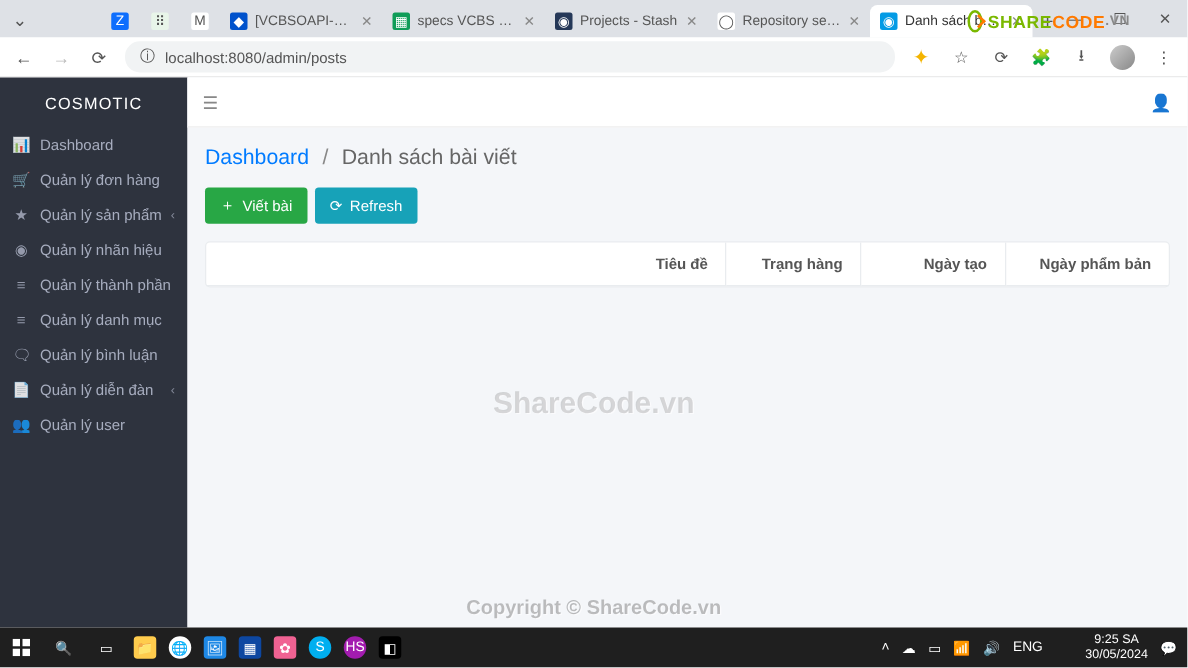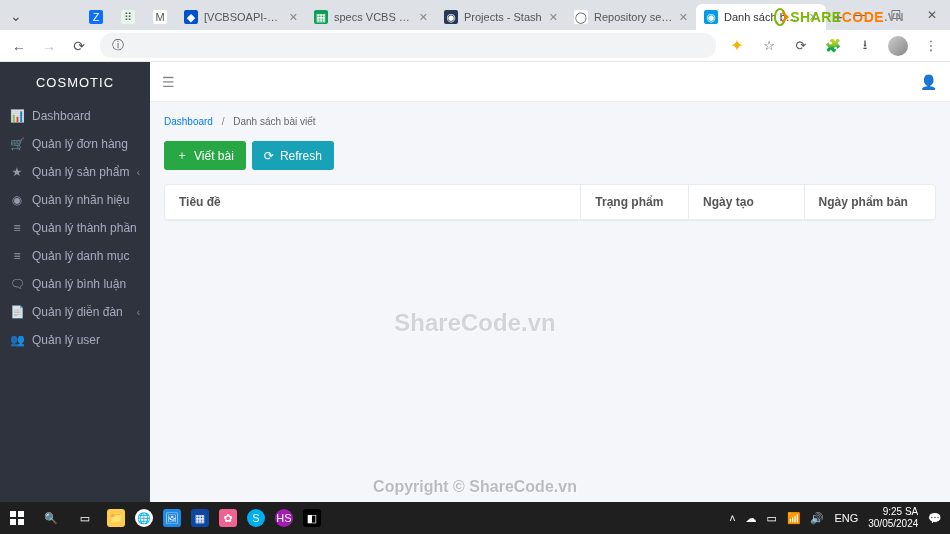--- a/index.html
+++ b/index.html
@@ -34,52 +34,52 @@
     .side-item .icon { width: 14px; text-align: center; font-size: 12px; opacity: 0.85; }
     .side-item .label { flex: 1; white-space: nowrap; overflow: hidden; }
     .side-item .chev { font-size: 10px; opacity: 0.7; }
     
     .main { flex: 1; background: #f4f6f9; display: flex; flex-direction: column; }
     .topbar { height: 40px; background: #fff; border-bottom: 1px solid #eee; display: flex; align-items: center; justify-content: space-between; padding: 0 12px; }
     .burger { font-size: 14px; color: #888; }
     .user-ico { font-size: 14px; color: #888; }
     
     .content { padding: 14px; }
-    .breadcrumb { font-size: 10px; margin-bottom: 14px; }
+    .breadcrumb { font-size: 17px; margin-bottom: 14px; }
     .breadcrumb a { color: #007bff; text-decoration: none; }
     .breadcrumb .sep { color: #888; margin: 0 6px; }
     .breadcrumb .curr { color: #666; }
     
     .actions { display: flex; gap: 6px; margin-bottom: 14px; }
     .btn { border: none; border-radius: 3px; padding: 6px 12px; font-size: 12px; color: #fff; display: inline-flex; align-items: center; gap: 6px; cursor: pointer; }
     .btn-green { background: #28a745; }
     .btn-blue { background: #17a2b8; }
     
     .table-card { background: #fff; border: 1px solid #e9ecef; border-radius: 4px; }
     table { width: 100%; border-collapse: collapse; font-size: 12px; }
-    th { text-align: left; padding: 10px 14px; font-weight: 600; color: #555; border-bottom: 1px solid #e9ecef; }
+    th { text-align: right; padding: 10px 14px; font-weight: 600; color: #555; border-bottom: 1px solid #e9ecef; }
     th + th { border-left: 1px solid #e9ecef; }
     
     
     .wm1 { position: absolute; top: 7px; right: 46px; width: 130px; height: 20px; display: flex; align-items: center; font-weight: 700; font-size: 14px; letter-spacing: 0.5px; }
     .wm1 .logo { width:18px;height:18px;border:2px solid #7ab800;border-radius:50%;margin-right:4px;position:relative;}
     .wm1 .logo::after{content:"";position:absolute;top:3px;left:3px;width:6px;height:6px;border-top:2px solid #ff7a00;border-right:2px solid #ff7a00;transform:rotate(45deg);}
     .wm1 .green{color:#7ab800;} .wm1 .orange{color:#ff7a00;}
     .wm2 { position: absolute; top: 270px; left: 50%; transform: translateX(-50%); font-size: 24px; font-weight: 600; color: rgba(0,0,0,0.15); text-shadow: 1px 1px 0 rgba(255,255,255,0.6); margin-top: 39px; }
     .wm3 { position: absolute; bottom: 38px; left: 50%; transform: translateX(-50%); font-size: 16px; font-weight: 600; color: rgba(0,0,0,0.25); text-shadow: 1px 1px 0 rgba(255,255,255,0.6); text-align: right; }
     
     
     .taskbar { position: absolute; bottom: 0; left: 0; right: 0; height: 32px; background: #1f1f1f; display: flex; align-items: center; color: #fff; font-size: 11px; }
     .tb-left { display: flex; align-items: center; gap: 0; height: 100%; }
     .tb-btn { width: 34px; height: 100%; display: flex; align-items: center; justify-content: center; color: #fff; }
     .tb-icon { width: 28px; height: 100%; display: flex; align-items: center; justify-content: center; }
     .tb-icon span{width:18px;height:18px;display:flex;align-items:center;justify-content:center;border-radius:3px;}
     .tb-right { margin-left: auto; display: flex; align-items: center; gap: 10px; padding-right: 8px; height: 100%; }
     .tb-sys { font-size: 11px; }
-    .tb-clock { text-align: right; font-size: 10px; line-height: 1.2; }
+    .tb-clock { text-align: center; font-size: 10px; line-height: 1.2; margin-left: 24px; }
     
     svg { display: block; }
   </style>
 </head>
 <body>
 
 <div class="browser-tabs">
   <div class="tab-chevron">⌄</div>
 
 <div class="tab" style="width: 32px; justify-content: center;">
@@ -123,20 +123,21 @@
   <div class="win-btn">☐</div>
   <div class="win-btn">✕</div>
 </div>
 
 <div class="addr-bar">
   <div class="nav-btn">←</div>
   <div class="nav-btn" style="opacity:0.4">→</div>
   <div class="nav-btn">⟳</div>
   <div class="url-box">
     <span class="url-icon">ⓘ</span>
+    <span>localhost:8080/admin/posts</span>
   </div>
   <div class="addr-actions">
     <div class="addr-act" style="color:#f4b400;font-size:16px;">✦</div>
     <div class="addr-act">☆</div>
     <div class="addr-act">⟳</div>
     <div class="addr-act">🧩</div>
     <div class="addr-act">⭳</div>
     <div class="addr-avatar"></div>
     <div class="addr-act">⋮</div>
   </div>
@@ -212,21 +213,21 @@
         <button class="btn btn-blue">
           <span>⟳</span>
           <span>Refresh</span>
         </button>
       </div>
       <div class="table-card">
         <table>
           <thead>
             <tr>
               <th style="width:54%">Tiêu đề</th>
-              <th style="width:14%">Trạng phẩm</th>
+              <th style="width:14%">Trạng hàng</th>
               <th style="width:15%">Ngày tạo</th>
               <th style="width:17%">Ngày phẩm bản</th>
             </tr>
           </thead>
         </table>
       </div>
     </div>
   </div>
 </div>
 

